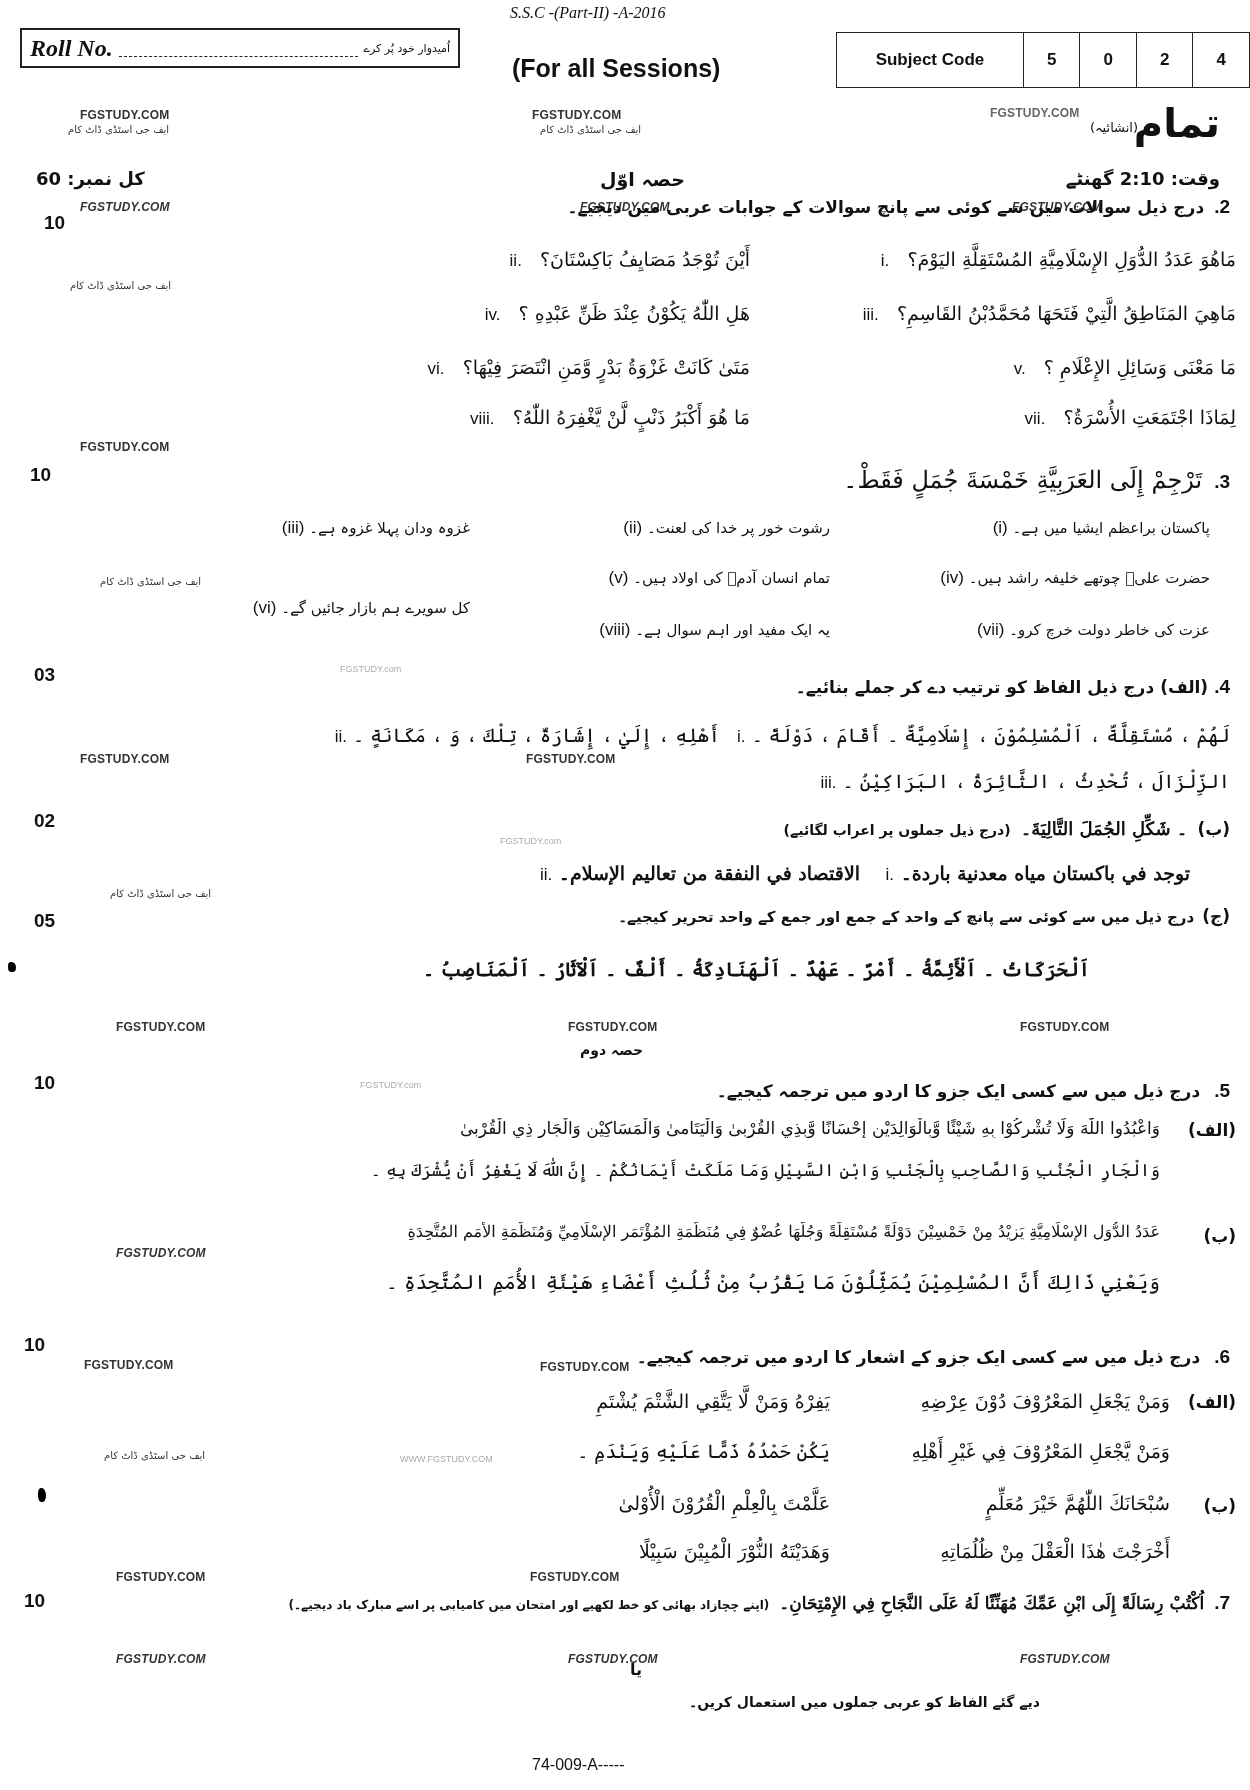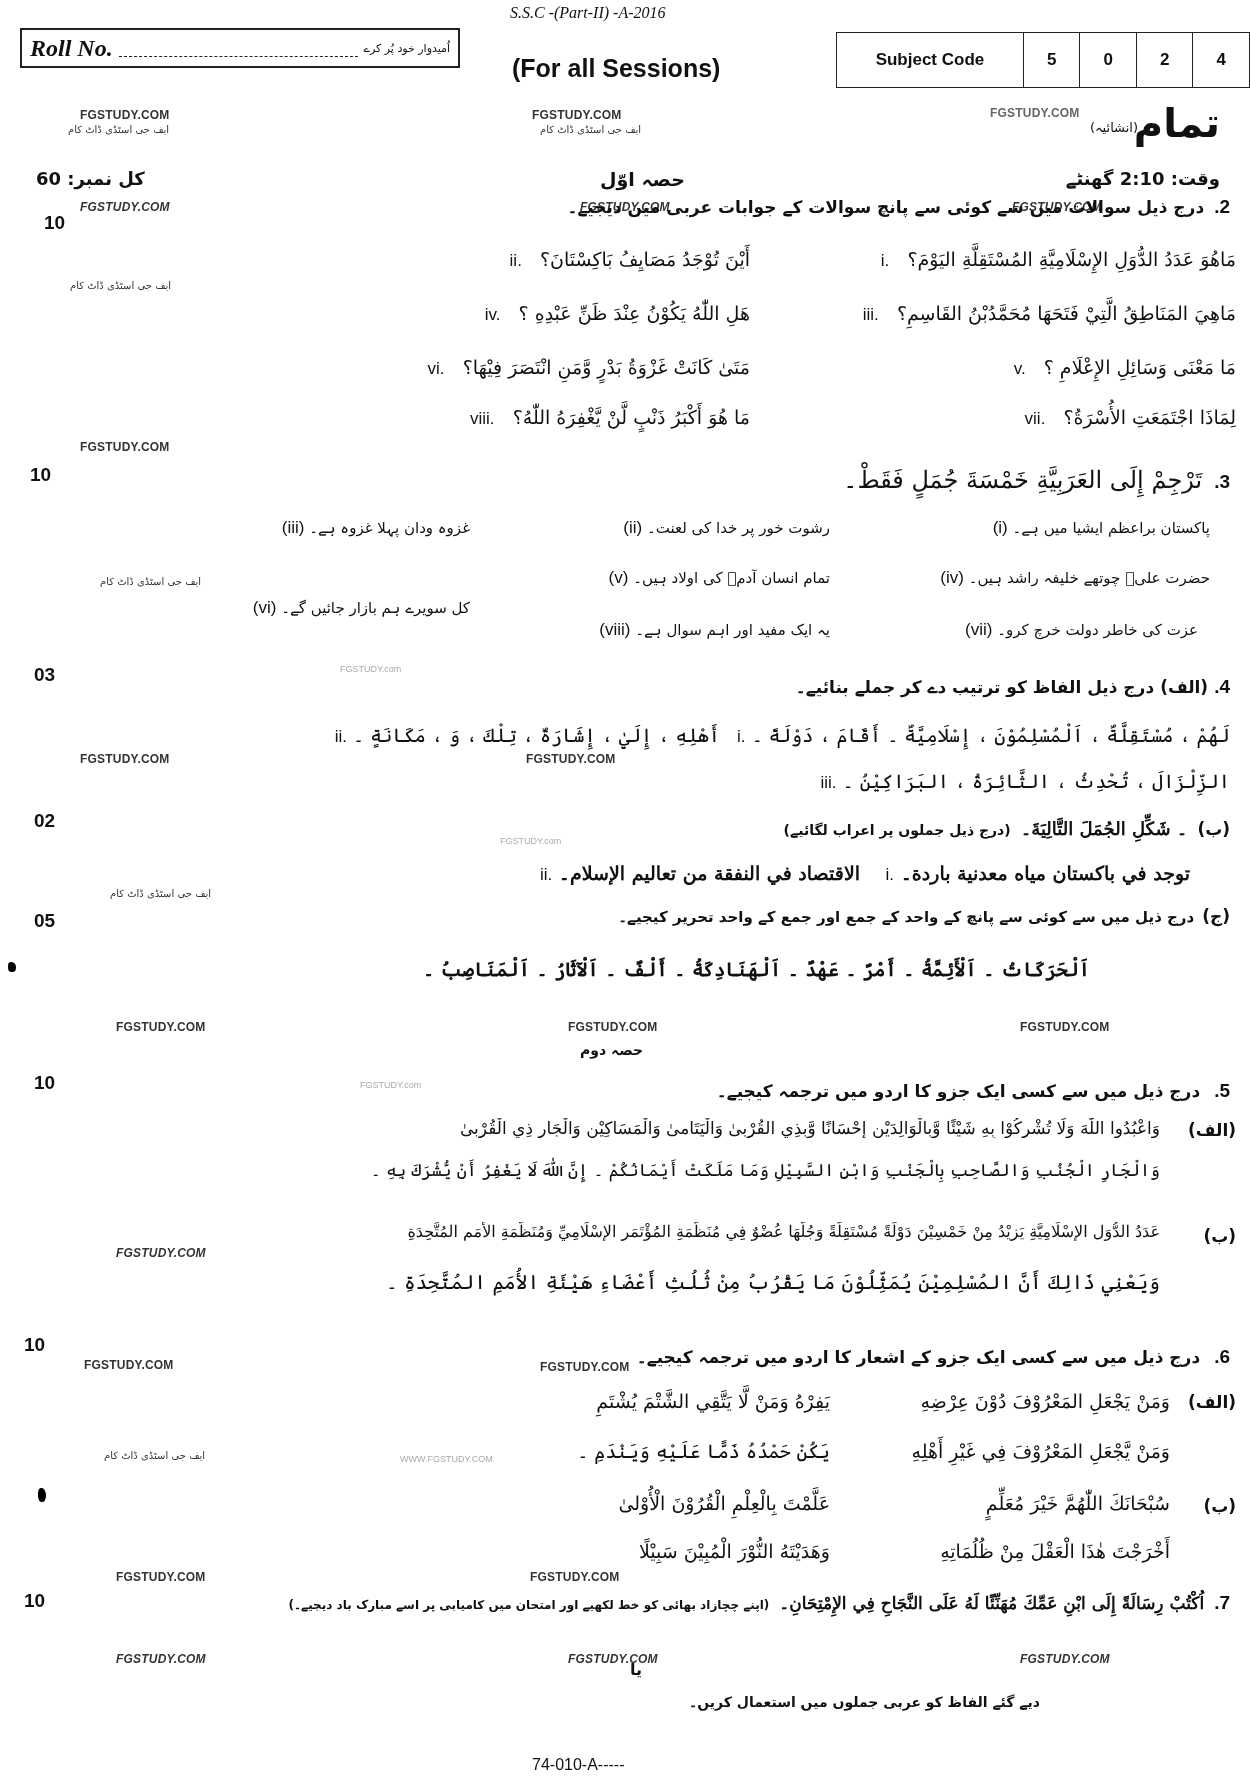--- a/index.html
+++ b/index.html
@@ -145,21 +145,21 @@
   <span class="ar" style="font-size:24px;font-weight:normal;text-align:center;">تَرْجِمْ إِلَى العَرَبِيَّةِ خَمْسَةَ جُمَلٍ فَقَطْ۔</span>
 </div>
 
 <div class="abs rtl ur-item ur" style="right:40px;top:518px;"><span class="roman">(i)</span>&nbsp;<span>پاکستان براعظم ایشیا میں ہے۔</span></div>
 <div class="abs rtl ur-item ur" style="right:420px;top:518px;"><span class="roman">(ii)</span>&nbsp;<span>رشوت خور پر خدا کی لعنت۔</span></div>
 <div class="abs rtl ur-item ur" style="right:780px;top:518px;"><span class="roman">(iii)</span>&nbsp;<span>غزوہ ودان پہلا غزوہ ہے۔</span></div>
 <div class="abs rtl ur-item ur" style="right:40px;top:568px;"><span class="roman">(iv)</span>&nbsp;<span>حضرت علیؓ چوتھے خلیفہ راشد ہیں۔</span></div>
 <div class="abs rtl ur-item ur" style="right:420px;top:568px;"><span class="roman">(v)</span>&nbsp;<span>تمام انسان آدمؑ کی اولاد ہیں۔</span></div>
 <div class="abs rtl ur-item ur" style="right:780px;top:568px;margin-top:30px;"><span class="roman">(vi)</span>&nbsp;<span>کل سویرے ہم بازار جائیں گے۔</span></div>
 <div class="abs wm-ur ur" style="left:100px;top:576px;direction:rtl;">ایف جی اسٹڈی ڈاٹ کام</div>
-<div class="abs rtl ur-item ur" style="right:52px;top:620px;"><span class="roman">(vii)</span>&nbsp;<span>عزت کی خاطر دولت خرچ کرو۔</span></div>
+<div class="abs rtl ur-item ur" style="right:40px;top:620px;"><span class="roman">(vii)</span>&nbsp;<span>عزت کی خاطر دولت خرچ کرو۔</span></div>
 <div class="abs rtl ur-item ur" style="right:420px;top:620px;"><span class="roman">(viii)</span>&nbsp;<span>یہ ایک مفید اور اہم سوال ہے۔</span></div>
 
 <div class="abs marks" style="left:34px;top:664px;">03</div>
 <div class="abs wm-faint" style="left:340px;top:664px;">FGSTUDY.com</div>
 <div class="abs rtl" style="right:20px;top:676px;display:flex;gap:6px;align-items:baseline;white-space:nowrap;">
   <span class="qnum">4.</span>
   <span class="ur q-head">(الف)</span>
   <span class="ur q-head">درج ذیل الفاظ کو ترتیب دے کر جملے بنائیے۔</span>
 </div>
 <div class="abs rtl item ar" style="right:20px;top:724px;">
@@ -251,13 +251,13 @@
 
 <div class="abs wm wm-i" style="left:116px;top:1652px;">FGSTUDY.COM</div>
 <div class="abs wm wm-i" style="left:568px;top:1652px;">FGSTUDY.COM</div>
 <div class="abs wm wm-i" style="left:1020px;top:1652px;">FGSTUDY.COM</div>
 <div class="abs ur" style="left:630px;top:1660px;font-size:16px;font-weight:bold;">یا</div>
 
 <div class="abs rtl" style="right:210px;top:1694px;display:flex;gap:26px;align-items:baseline;white-space:nowrap;">
   <span class="ur" style="font-size:14px;font-weight:bold;">دیے گئے الفاظ کو عربی جملوں میں استعمال کریں۔</span>
 </div>
 
-<div class="abs" style="left:532px;top:1756px;font-family:'Liberation Sans',sans-serif;font-size:16px;">74-010-A-----</div>
+<div class="abs" style="left:532px;top:1756px;font-family:'Liberation Sans',sans-serif;font-size:16px;">74-009-A-----</div>
 
 </body></html>

